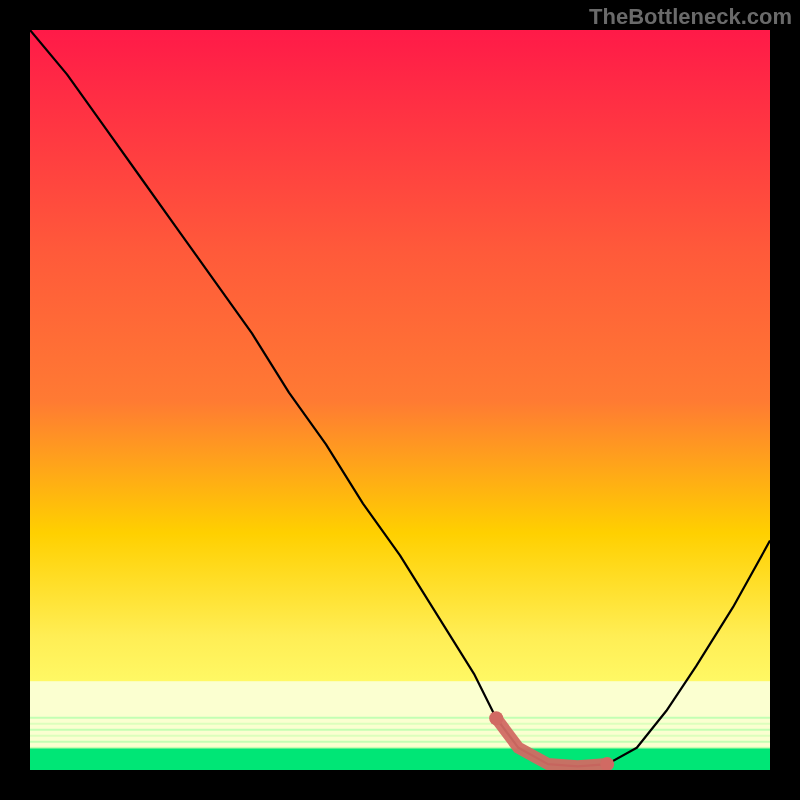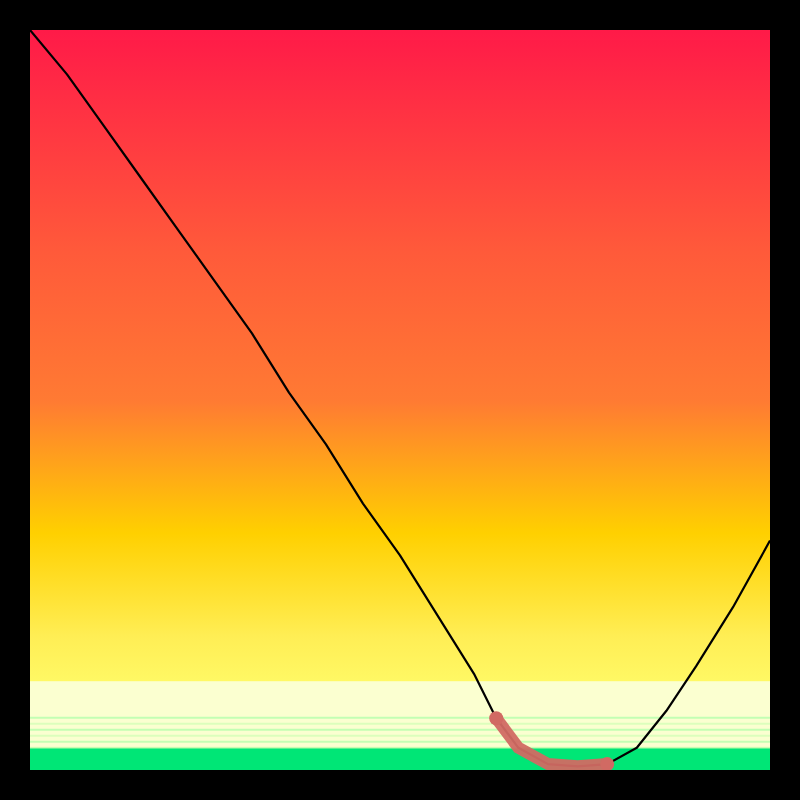--- a/index.html
+++ b/index.html
@@ -31,20 +31,21 @@
   .plot-area svg {
     display: block;
     width: 100%;
     height: 100%;
   }
 </style>
 </head>
 <body>
 
 <div class="frame">
+  <div class="watermark">TheBottleneck.com</div>
   <div class="plot-area">
     <svg id="plot-svg" viewBox="0 0 740 740" preserveAspectRatio="none">
         <defs>
           <linearGradient id="bg-grad" x1="0" y1="0" x2="0" y2="1">
             <stop offset="0%" stop-color="#ff1a48"></stop>
             <stop offset="30%" stop-color="#ff5a3a"></stop>
             <stop offset="50%" stop-color="#ff7a33"></stop>
             <stop offset="68%" stop-color="#ffd000"></stop>
             <stop offset="82%" stop-color="#ffee55"></stop>
             <stop offset="92%" stop-color="#ffff6e"></stop>

